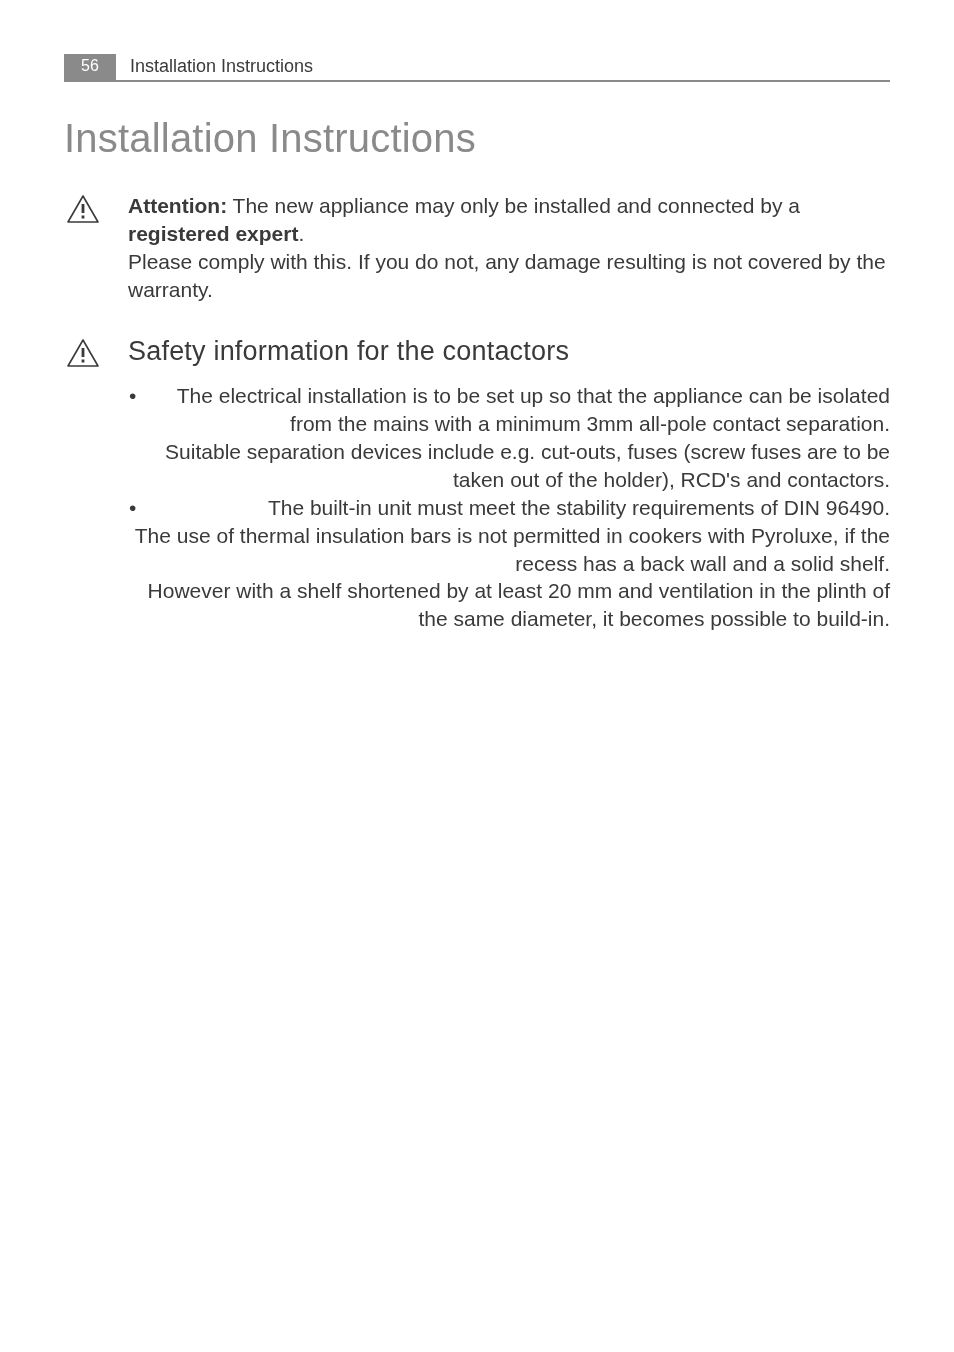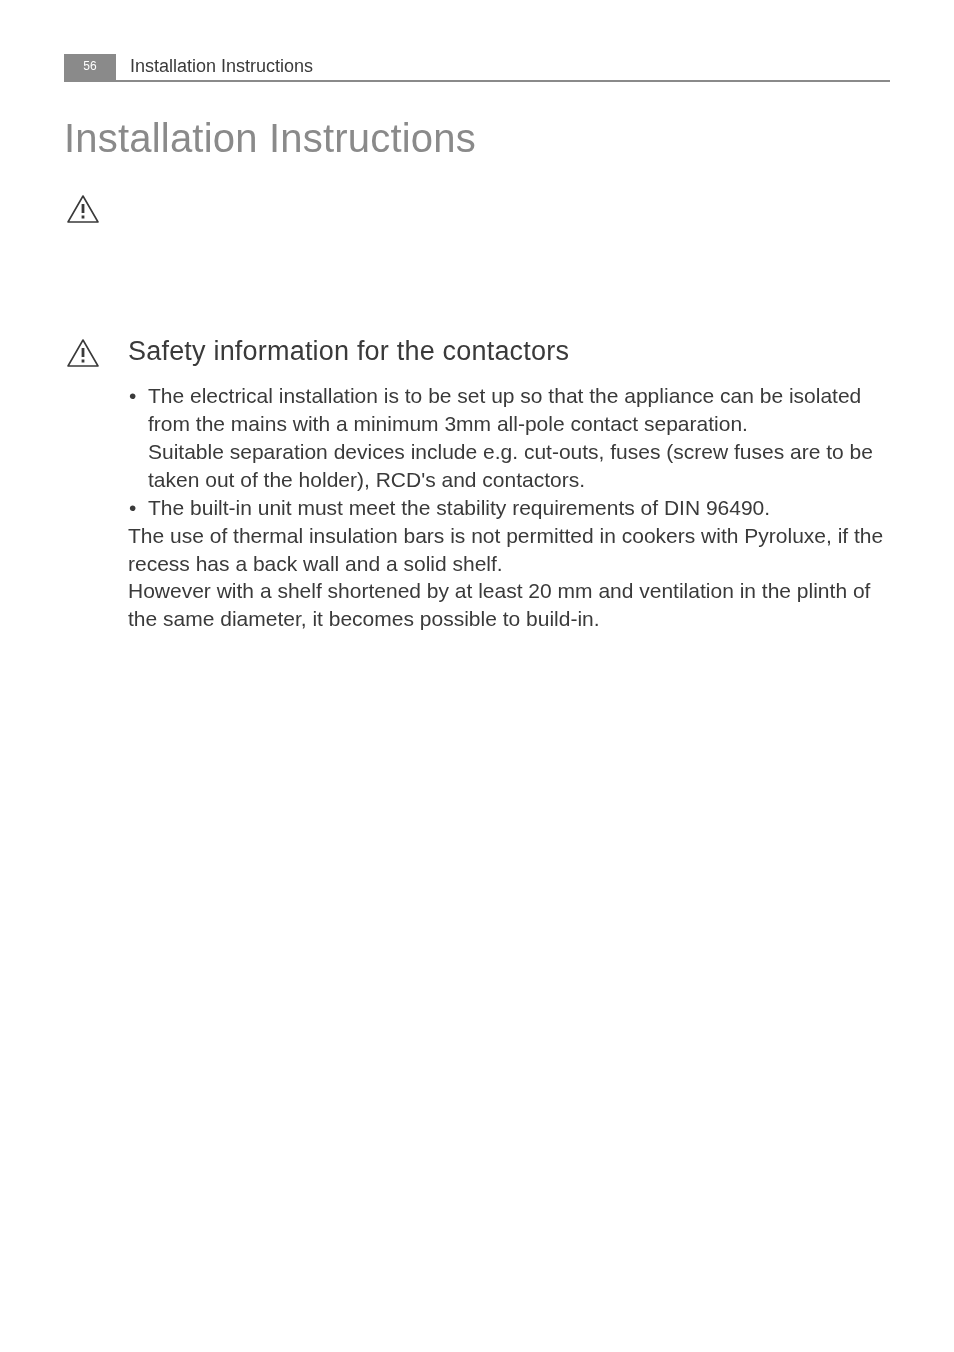--- a/index.html
+++ b/index.html
@@ -22,21 +22,21 @@
     left: 64px;
     right: 64px;
     height: 28px;
     display: flex;
     align-items: stretch;
     border-bottom: 2px solid #8a8a8a;
   }
   .page-number-box {
     background: #8a8a8a;
     color: #ffffff;
-    font-size: 12px;
+    font-size: 16px;
     font-weight: 400;
     display: flex;
     align-items: center;
     justify-content: center;
     width: 52px;
     padding-bottom: 2px;
   }
   .header-title {
     font-size: 18px;
     color: #3a3a3a;
@@ -86,20 +86,21 @@
   }
   .bullets {
     position: absolute;
     left: 128px;
     right: 64px;
     top: 382px;
     font-size: 21px;
     color: #3a3a3a;
     line-height: 1.33;
     font-weight: 300;
+    text-align: right;
   }
   .bullets ul { list-style: none; }
   .bullets li {
     position: relative;
     padding-left: 20px;
     margin-bottom: 0px;
   }
   .bullets li::before {
     content: "•";
     position: absolute;
@@ -126,20 +127,26 @@
   <h1 class="main-title">Installation Instructions</h1>
 
   <div class="warn-icon-1">
     <svg class="warn" viewBox="0 0 34 30">
       <path d="M17 2 L32 28 L2 28 Z" fill="none" stroke="#3a3a3a" stroke-width="1.6" stroke-linejoin="round"></path>
       <rect x="15.6" y="10" width="2.8" height="9" fill="#3a3a3a"></rect>
       <rect x="15.6" y="21.5" width="2.8" height="3" fill="#3a3a3a"></rect>
     </svg>
   </div>
 
+  <div class="attention-block">
+    <p>
+      <b>Attention:</b><span> The new appliance may only be installed and connected by a </span><b>registered expert</b><span>.</span>
+    </p>
+    <p>Please comply with this. If you do not, any damage resulting is not covered by the warranty.</p>
+  </div>
 
   <div class="warn-icon-2">
     <svg class="warn" viewBox="0 0 34 30">
       <path d="M17 2 L32 28 L2 28 Z" fill="none" stroke="#3a3a3a" stroke-width="1.6" stroke-linejoin="round"></path>
       <rect x="15.6" y="10" width="2.8" height="9" fill="#3a3a3a"></rect>
       <rect x="15.6" y="21.5" width="2.8" height="3" fill="#3a3a3a"></rect>
     </svg>
   </div>
 
   <h2 class="safety-heading">Safety information for the contactors</h2>

